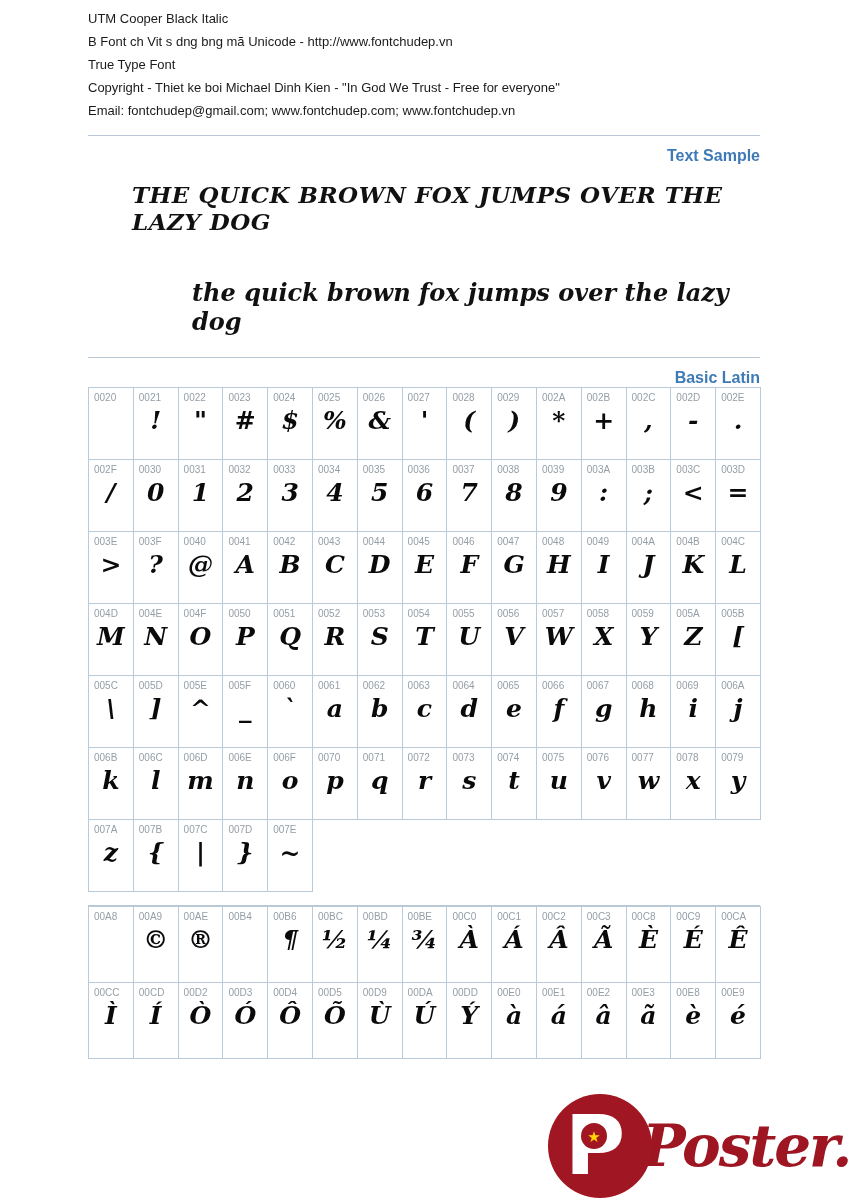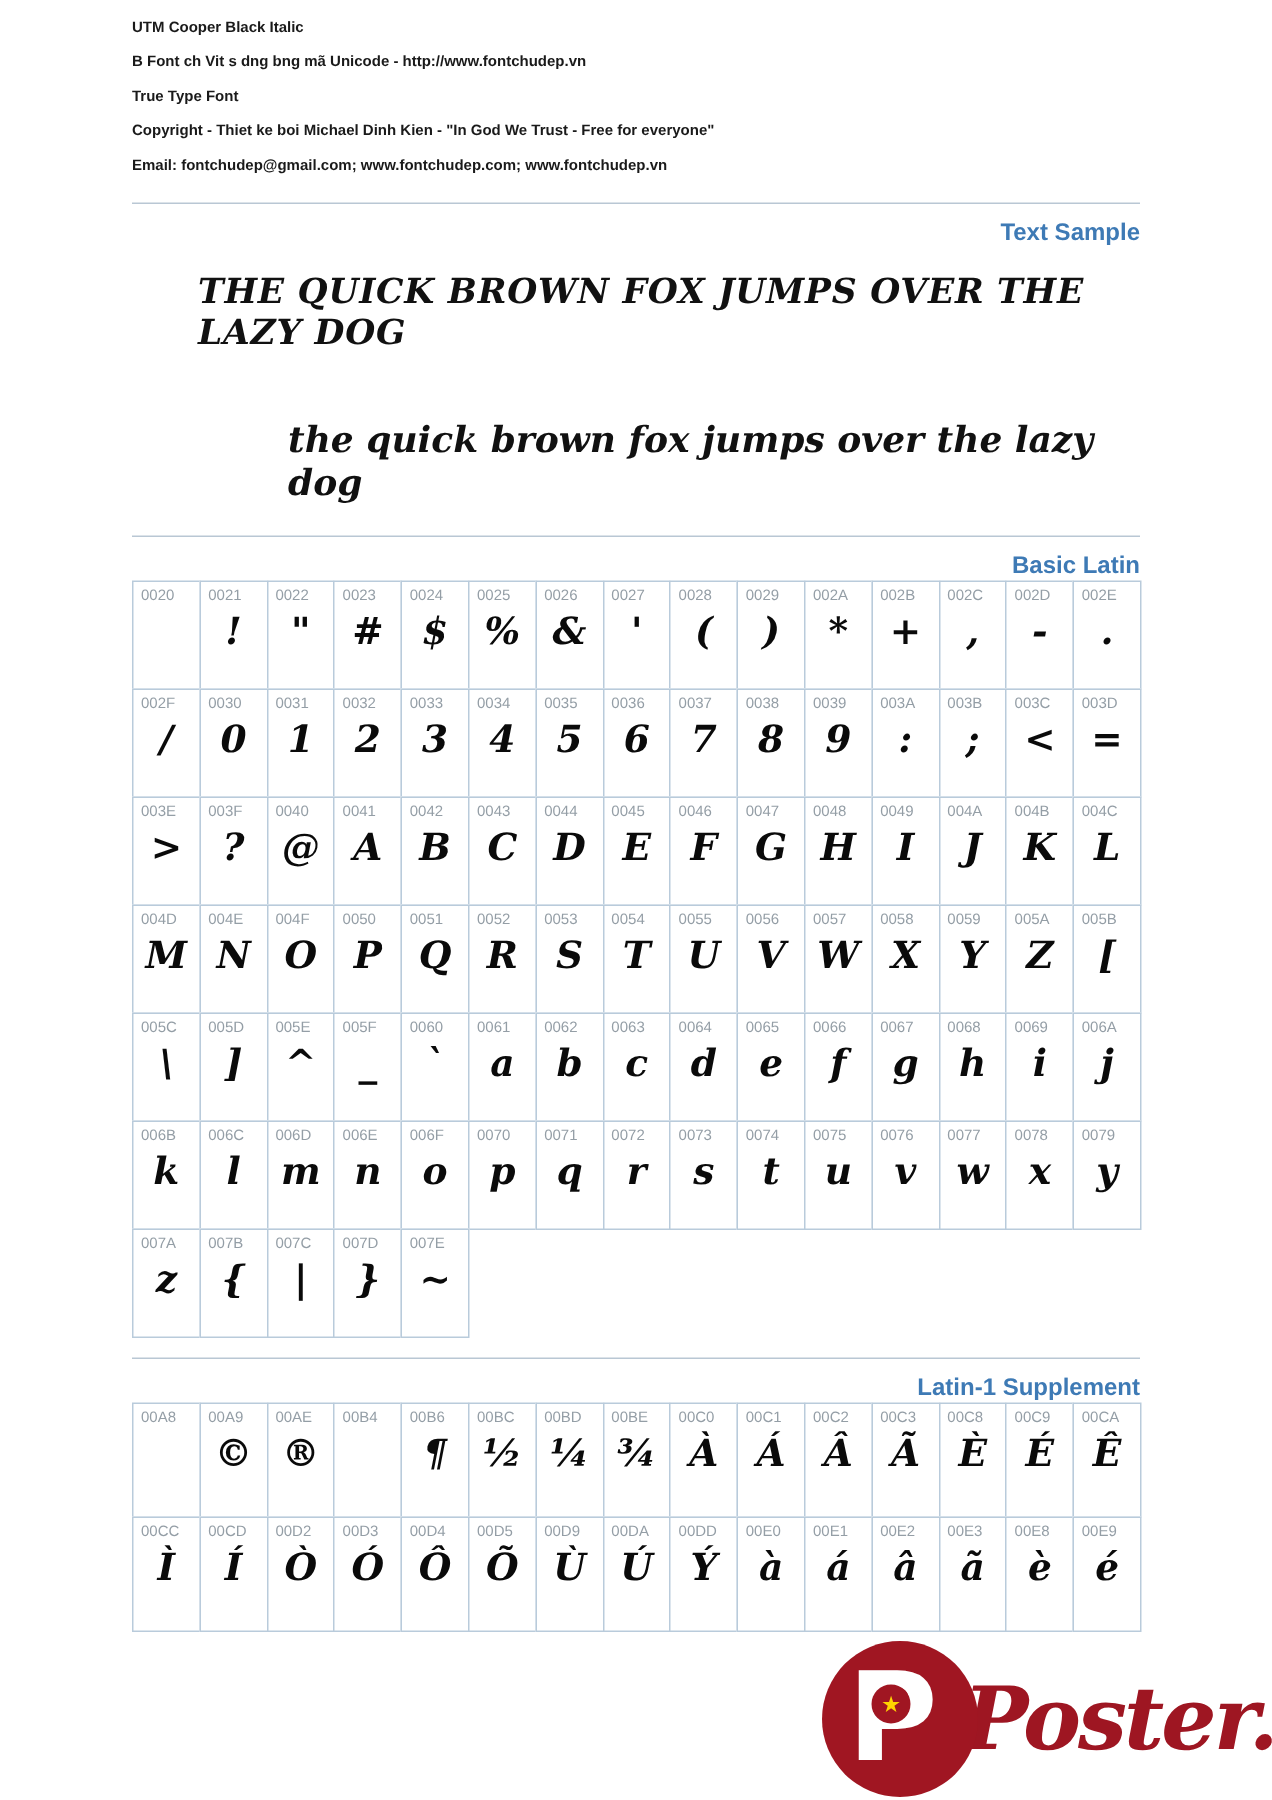--- a/index.html
+++ b/index.html
@@ -5,21 +5,21 @@
   html,body{margin:0;padding:0;}
   body{
     width:848px;height:1200px;position:relative;overflow:hidden;
     background:#ffffff;font-family:"Liberation Sans",sans-serif;
   }
   .page{position:absolute;left:88px;top:0;width:672px;}
   .page-title{
     margin:64px 0 0 2px;font-size:27px;font-weight:bold;color:#3878ba;
     font-family:"Liberation Sans",sans-serif;
   }
-  .info{margin-top:7px;font-size:10px;font-weight:bold;color:#1a1a1a;line-height:23px;}
+  .info{margin-top:7px;font-size:13px;font-weight:normal;color:#1a1a1a;line-height:23px;}
   .rule{border:0;border-top:1px solid #b9c7d4;margin:13px 0 0 0;}
   .section-heading{margin:11px 0 0 0;font-size:16px;font-weight:bold;color:#3e7ab5;text-align:right;}
   .sample{font-family:"DejaVu Serif",serif;font-weight:bold;font-style:italic;color:#111;}
   .sample.upper{margin:16px 0 0 44px;font-size:23px;letter-spacing:0.5px;}
   .sample.lower{margin:43px 0 0 104px;font-size:24px;}
   .sample-gap{margin-top:21px;}
   .char-table{}
   .char-row{display:flex;margin-top:-1px;}
   .char-row:first-child{margin-top:0;}
   .char-cell{
@@ -469,21 +469,20 @@
         </div>
         <div class="char-cell">
           <div class="code">007E</div>
           <div class="glyph">~</div>
         </div>
       </div>
     </div>
 
   <hr class="rule">
 
-  <h2 class="section-heading">Latin-1 Supplement</h2>
   <div class="char-table latin1">
       <div class="char-row">
         <div class="char-cell">
           <div class="code">00A8</div>
           <div class="glyph"></div>
         </div>
         <div class="char-cell">
           <div class="code">00A9</div>
           <div class="glyph">©</div>
         </div>

